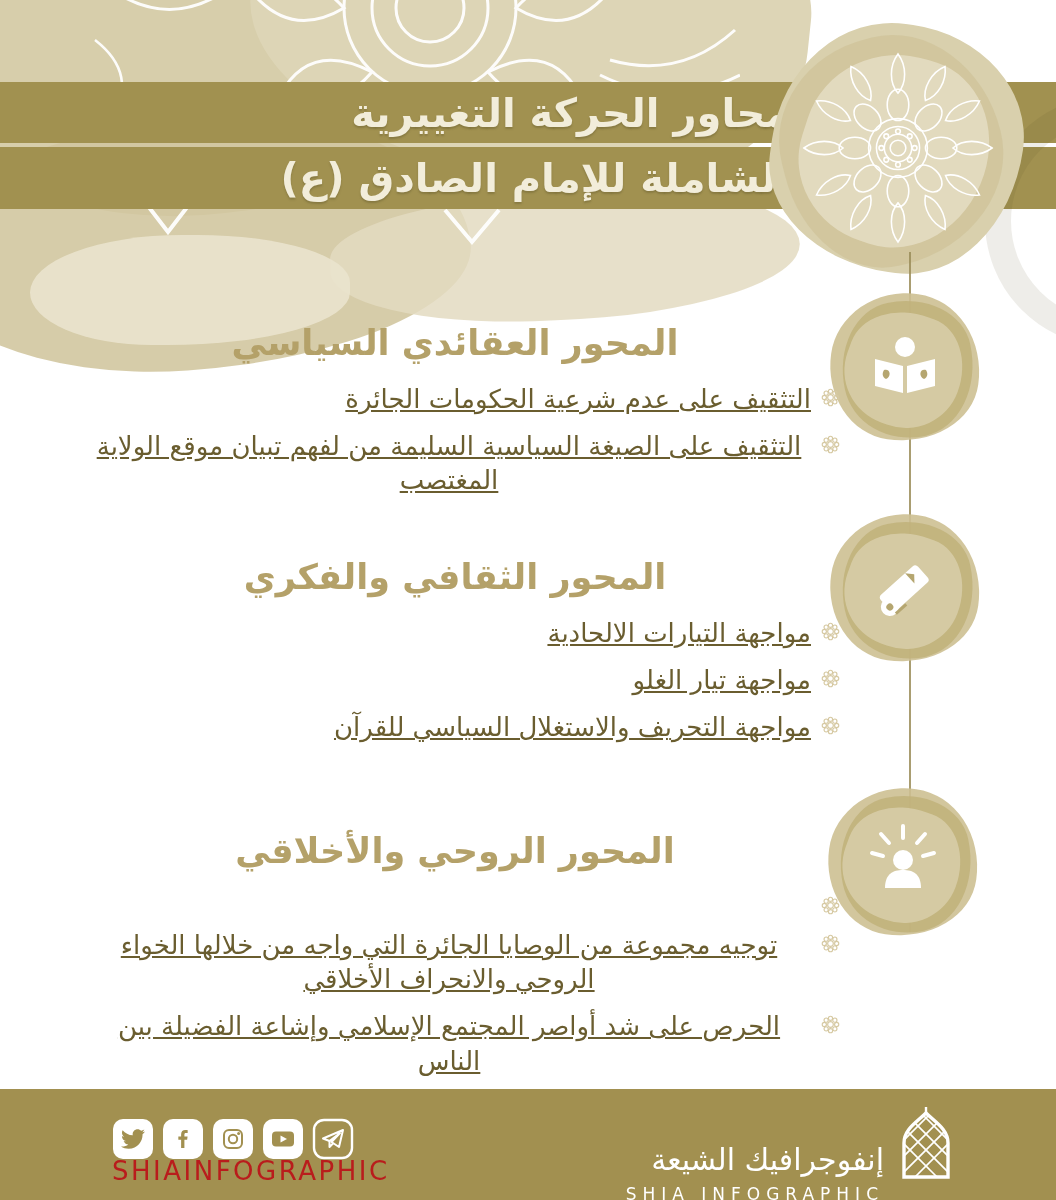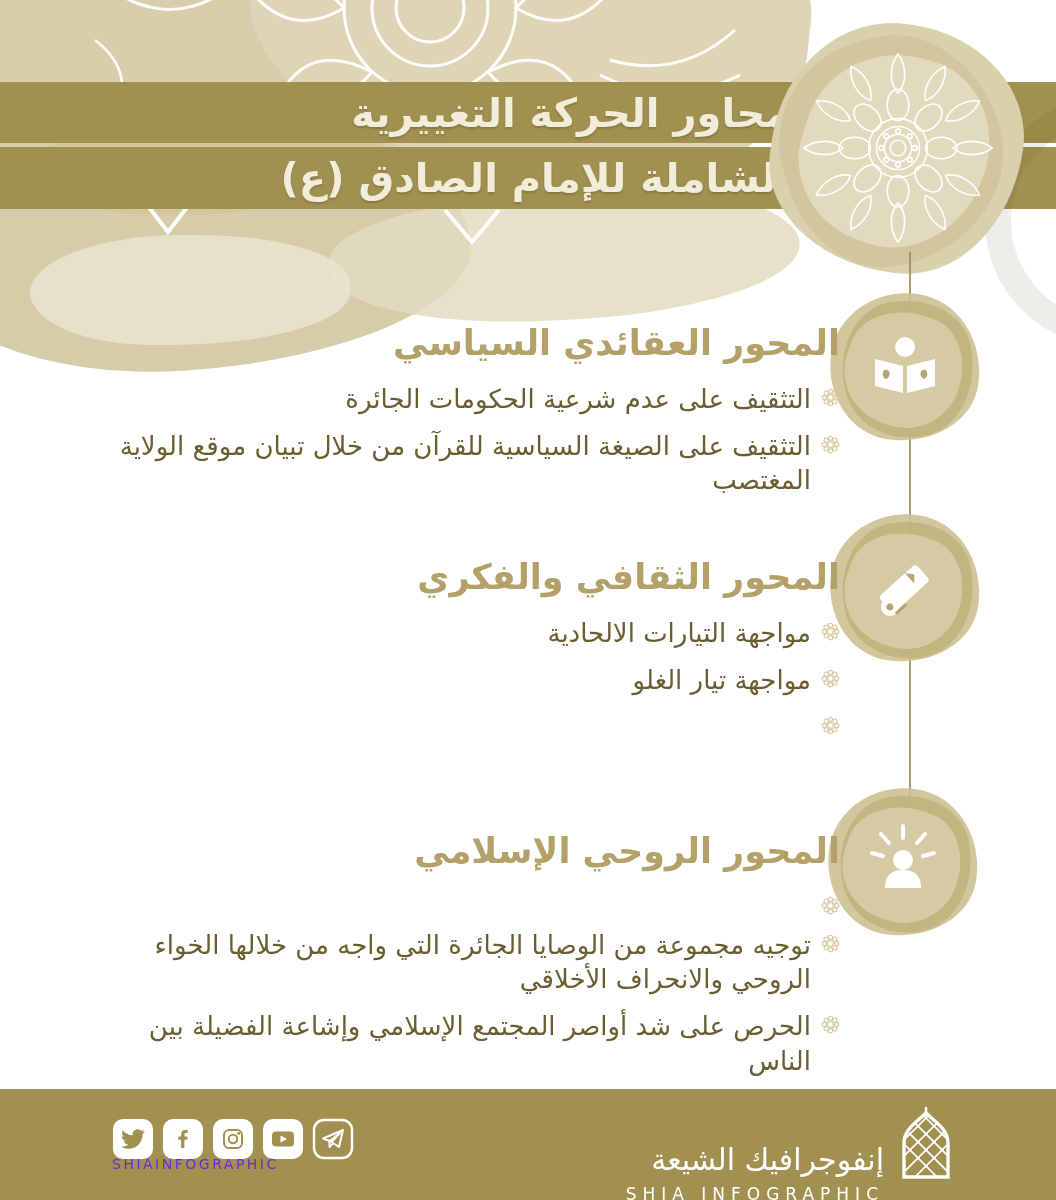--- a/index.html
+++ b/index.html
@@ -38,31 +38,31 @@
 
   
   .icon-blob{width:150px;height:148px;display:flex;align-items:center;justify-content:center;}
   .icon-blob .p1{inset:0;background:#cdc092;border-radius:52% 48% 55% 45%/48% 55% 45% 52%;transform:rotate(8deg);opacity:.9;}
   .icon-blob .p2{inset:5% 4% 2% 8%;background:#bfb078;border-radius:45% 55% 48% 52%/55% 42% 58% 45%;transform:rotate(-12deg);opacity:.8;}
   .icon-blob .p3{inset:13% 12% 9% 10%;background:#d8cea9;border-radius:58% 42% 50% 50%/45% 55% 50% 50%;transform:rotate(20deg);opacity:.85;}
   .icon-blob svg{position:relative;}
   .blob1{left:830px;top:293px;} .blob2{left:830px;top:514px;} .blob3{left:828px;top:788px;}
 
   
-  .col{position:absolute;right:216px;width:770px;direction:rtl;text-align:right;}
+  .col{position:absolute;right:216px;width:770px;direction:rtl;text-align:center;}
   .sec-heading{color:#b4a169;font-size:35px;font-weight:bold;line-height:1.25;margin:0 0 16px 0;}
   .bullet{display:flex;align-items:flex-start;gap:10px;margin:0 0 13px 0;}
   .bullet .rosette{flex:0 0 auto;margin-top:6px;}
-  .bullet .btxt{color:#6a5d2f;font-size:26px;line-height:1.32;max-width:724px;}
+  .bullet .btxt{color:#6a5d2f;font-size:26px;line-height:1.32;max-width:724px;text-decoration:underline;}
   #sec1{top:322px;} #sec2{top:556px;} #sec3{top:830px;}
 
   
   .footer{position:absolute;left:0;top:1089px;width:1056px;height:111px;background:#a29050;}
   .social-row{position:absolute;left:112px;top:1118px;display:flex;gap:8px;}
-  .handle{position:absolute;left:112px;top:1156px;width:222px;color:#6d28d9;font-size:14px;letter-spacing:2.5px;}
+  .handle{position:absolute;left:112px;top:1156px;width:222px;color:#b91c1c;font-size:26px;letter-spacing:2.5px;text-align:center;}
   .brand{position:absolute;right:172px;top:1140px;text-align:right;direction:rtl;}
   .brand .ar{color:#ffffff;font-size:30px;line-height:1.3;}
   .brand .en{color:#ffffff;font-size:17px;letter-spacing:6px;direction:ltr;margin-top:5px;}
   .mosque{position:absolute;left:895px;top:1105px;}
 </style>
 </head>
 <body>
 
 <div id="poster">
 
@@ -249,21 +249,21 @@
         <circle r="3"></circle>
           <circle cx="0" cy="-6.5" r="2.2"></circle>
           <circle cx="4.6" cy="-4.6" r="2.2"></circle>
           <circle cx="6.5" cy="0" r="2.2"></circle>
           <circle cx="4.6" cy="4.6" r="2.2"></circle>
           <circle cx="0" cy="6.5" r="2.2"></circle>
           <circle cx="-4.6" cy="4.6" r="2.2"></circle>
           <circle cx="-6.5" cy="0" r="2.2"></circle>
           <circle cx="-4.6" cy="-4.6" r="2.2"></circle>
       </svg>
-      <span class="btxt">التثقيف على الصيغة السياسية للقرآن من خلال تبيان موقع الولاية المغتصب</span>
+      <span class="btxt">التثقيف على الصيغة السياسية السليمة من لفهم تبيان موقع الولاية المغتصب</span>
     </div>
   </div>
 
   <div class="col" id="sec2">
     <div class="sec-heading">المحور الثقافي والفكري</div>
     <div class="bullet">
       <svg class="rosette" width="19" height="19" viewBox="-10 -10 20 20" fill="none" stroke="#d6c9a2" stroke-width="1.2">
         <circle r="3"></circle>
           <circle cx="0" cy="-6.5" r="2.2"></circle>
           <circle cx="4.6" cy="-4.6" r="2.2"></circle>
@@ -295,25 +295,26 @@
         <circle r="3"></circle>
           <circle cx="0" cy="-6.5" r="2.2"></circle>
           <circle cx="4.6" cy="-4.6" r="2.2"></circle>
           <circle cx="6.5" cy="0" r="2.2"></circle>
           <circle cx="4.6" cy="4.6" r="2.2"></circle>
           <circle cx="0" cy="6.5" r="2.2"></circle>
           <circle cx="-4.6" cy="4.6" r="2.2"></circle>
           <circle cx="-6.5" cy="0" r="2.2"></circle>
           <circle cx="-4.6" cy="-4.6" r="2.2"></circle>
       </svg>
+      <span class="btxt">مواجهة التحريف والاستغلال السياسي للقرآن</span>
     </div>
   </div>
 
   <div class="col" id="sec3">
-    <div class="sec-heading">المحور الروحي الإسلامي</div>
+    <div class="sec-heading">المحور الروحي والأخلاقي</div>
     <div class="bullet">
       <svg class="rosette" width="19" height="19" viewBox="-10 -10 20 20" fill="none" stroke="#d6c9a2" stroke-width="1.2">
         <circle r="3"></circle>
           <circle cx="0" cy="-6.5" r="2.2"></circle>
           <circle cx="4.6" cy="-4.6" r="2.2"></circle>
           <circle cx="6.5" cy="0" r="2.2"></circle>
           <circle cx="4.6" cy="4.6" r="2.2"></circle>
           <circle cx="0" cy="6.5" r="2.2"></circle>
           <circle cx="-4.6" cy="4.6" r="2.2"></circle>
           <circle cx="-6.5" cy="0" r="2.2"></circle>

